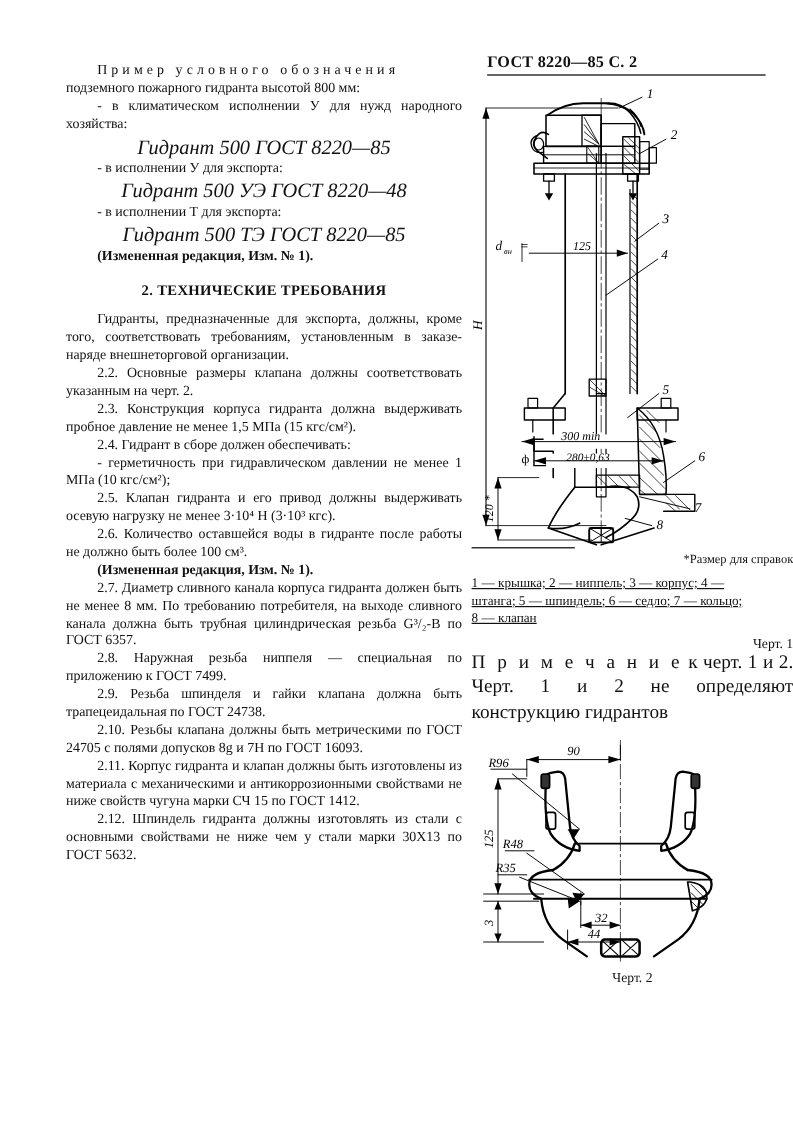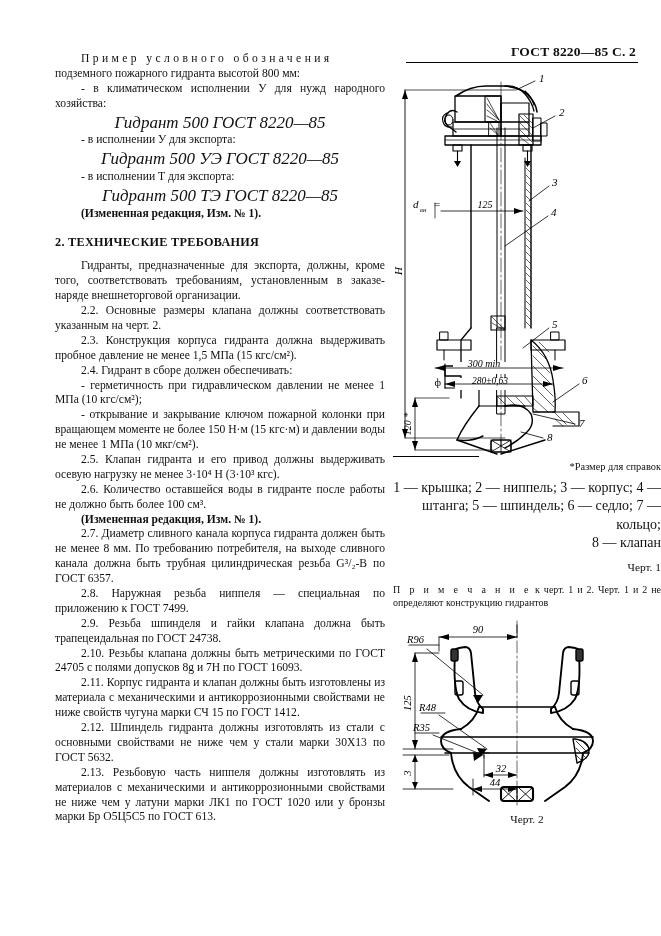--- a/index.html
+++ b/index.html
@@ -9,21 +9,21 @@
     font-family:"Liberation Serif","DejaVu Serif",serif;
     color:#111;
     position:relative;
     overflow:hidden;
   }
   .page{position:absolute;inset:0;}
 
   
   .header{
     position:absolute;left:406px;top:44px;width:230px;
-    text-align:right;
+    text-align:left;
   }
   .header-title{
     font-weight:bold;font-size:13.5px;letter-spacing:.2px;
     white-space:nowrap;
   }
   .header-rule{
     position:absolute;left:406px;top:62px;width:232px;height:0;
     border-top:1.4px solid #000;
   }
 
@@ -36,47 +36,48 @@
   }
   .col-left p{margin:0;}
   .ind{text-indent:26px;}
   .spaced{letter-spacing:3.4px;}
   .bold{font-weight:bold;}
   .mark-line{
     text-align:center;font-style:italic;font-size:17px;
     margin:6px 0 6px 0;
   }
   .sec-head{
-    font-weight:bold;font-size:12.2px;
+    text-align:center;font-weight:bold;font-size:12.2px;
     margin:13px 0 9px 0;letter-spacing:.3px;
   }
 
   
   .col-right{position:absolute;left:393px;top:66px;width:268px;}
 
   .fig1-wrap{position:relative;width:268px;height:390px;}
   .fig2-wrap{position:relative;width:268px;height:190px;}
 
   svg{display:block;}
 
   .cap{
     text-align:center;font-size:11.4px;margin-top:2px;
   }
   .legend{
-    font-size:14px;line-height:1.32;text-align:right;
+    font-size:11px;line-height:1.32;text-align:left;
     margin-top:7px;
+    text-decoration:underline;
   }
   .note-star{
     font-size:10.4px;margin-top:4px;padding-left:14px;text-align:right;
   }
   .star-rule{
     width:86px;border-top:1px solid #000;margin:0 0 3px 0;
   }
   .note{
-    font-size:10px;line-height:1.3;margin-top:10px;text-align:justify;
+    font-size:16px;line-height:1.3;text-align:justify;
   }
   .note .sp{letter-spacing:2.6px;}
 </style>
 </head>
 <body>
 
 <div class="page">
 
   <div class="header">
     <div class="header-title">ГОСТ 8220—85 С. 2</div>
@@ -87,46 +88,44 @@
 
     <p class="ind">
       <span class="spaced">Пример условного обозначения</span><br>
       <span>подземного пожарного гидранта высотой 800 мм:</span>
     </p>
 
     <p class="ind">- в климатическом исполнении У для нужд народного хозяйства:</p>
     <p class="mark-line">Гидрант 500 ГОСТ 8220—85</p>
 
     <p class="ind">- в исполнении У для экспорта:</p>
-    <p class="mark-line">Гидрант 500 УЭ ГОСТ 8220—85</p>
+    <p class="mark-line">Гидрант 500 УЭ ГОСТ 8220—48</p>
 
     <p class="ind">- в исполнении Т для экспорта:</p>
     <p class="mark-line">Гидрант 500 ТЭ ГОСТ 8220—85</p>
 
     <p class="ind bold">(Измененная редакция, Изм. № 1).</p>
 
     <div class="sec-head">2. ТЕХНИЧЕСКИЕ ТРЕБОВАНИЯ</div>
 
     <p class="ind">Гидранты, предназначенные для экспорта, должны, кроме того, соответствовать требованиям, установленным в заказе-наряде внешнеторговой организации.</p>
     <p class="ind">2.2. Основные размеры клапана должны соответствовать указанным на черт. 2.</p>
     <p class="ind">2.3. Конструкция корпуса гидранта должна выдерживать пробное давление не менее 1,5 МПа (15 кгс/см²).</p>
     <p class="ind">2.4. Гидрант в сборе должен обеспечивать:</p>
     <p class="ind">- герметичность при гидравлическом давлении не менее 1 МПа (10 кгс/см²);</p>
-    <p class="ind">- открывание и закрывание ключом пожарной колонки при вращающем моменте не более 150 Н·м (15 кгс·м) и давлении воды не менее 1 МПа (10 мкг/см²).</p>
     <p class="ind">2.5. Клапан гидранта и его привод должны выдерживать осевую нагрузку не менее 3·10⁴ Н (3·10³ кгс).</p>
     <p class="ind">2.6. Количество оставшейся воды в гидранте после работы не должно быть более 100 см³.</p>
     <p class="ind bold">(Измененная редакция, Изм. № 1).</p>
 
     <p class="ind">2.7. Диаметр сливного канала корпуса гидранта должен быть не менее 8 мм. По требованию потребителя, на выходе сливного канала должна быть трубная цилиндрическая резьба G³/₂-В по ГОСТ 6357.</p>
     <p class="ind">2.8. Наружная резьба ниппеля — специальная по приложению к ГОСТ 7499.</p>
     <p class="ind">2.9. Резьба шпинделя и гайки клапана должна быть трапецеидальная по ГОСТ 24738.</p>
     <p class="ind">2.10. Резьбы клапана должны быть метрическими по ГОСТ 24705 с полями допусков 8g и 7Н по ГОСТ 16093.</p>
     <p class="ind">2.11. Корпус гидранта и клапан должны быть изготовлены из материала с механическими и антикоррозионными свойствами не ниже свойств чугуна марки СЧ 15 по ГОСТ 1412.</p>
     <p class="ind">2.12. Шпиндель гидранта должны изготовлять из стали с основными свойствами не ниже чем у стали марки 30Х13 по ГОСТ 5632.</p>
-    <p class="ind">2.13. Резьбовую часть ниппеля должны изготовлять из материалов с механическими и антикоррозионными свойствами не ниже чем у латуни марки ЛК1 по ГОСТ 1020 или у бронзы марки Бр О5Ц5С5 по ГОСТ 613.</p>
   </div>
 
   <div class="col-right">
 
     <div class="fig1-wrap">
       <svg width="268" height="390" viewBox="0 0 268 390">
         <g fill="none" stroke="#000" stroke-width="1" stroke-linejoin="round" stroke-linecap="round">
 
           <line x1="12" y1="24" x2="12" y2="372" stroke-width="0.9"></line>
           <path d="M12 24 l-3 9 h6 z" fill="#000" stroke="none"></path>

